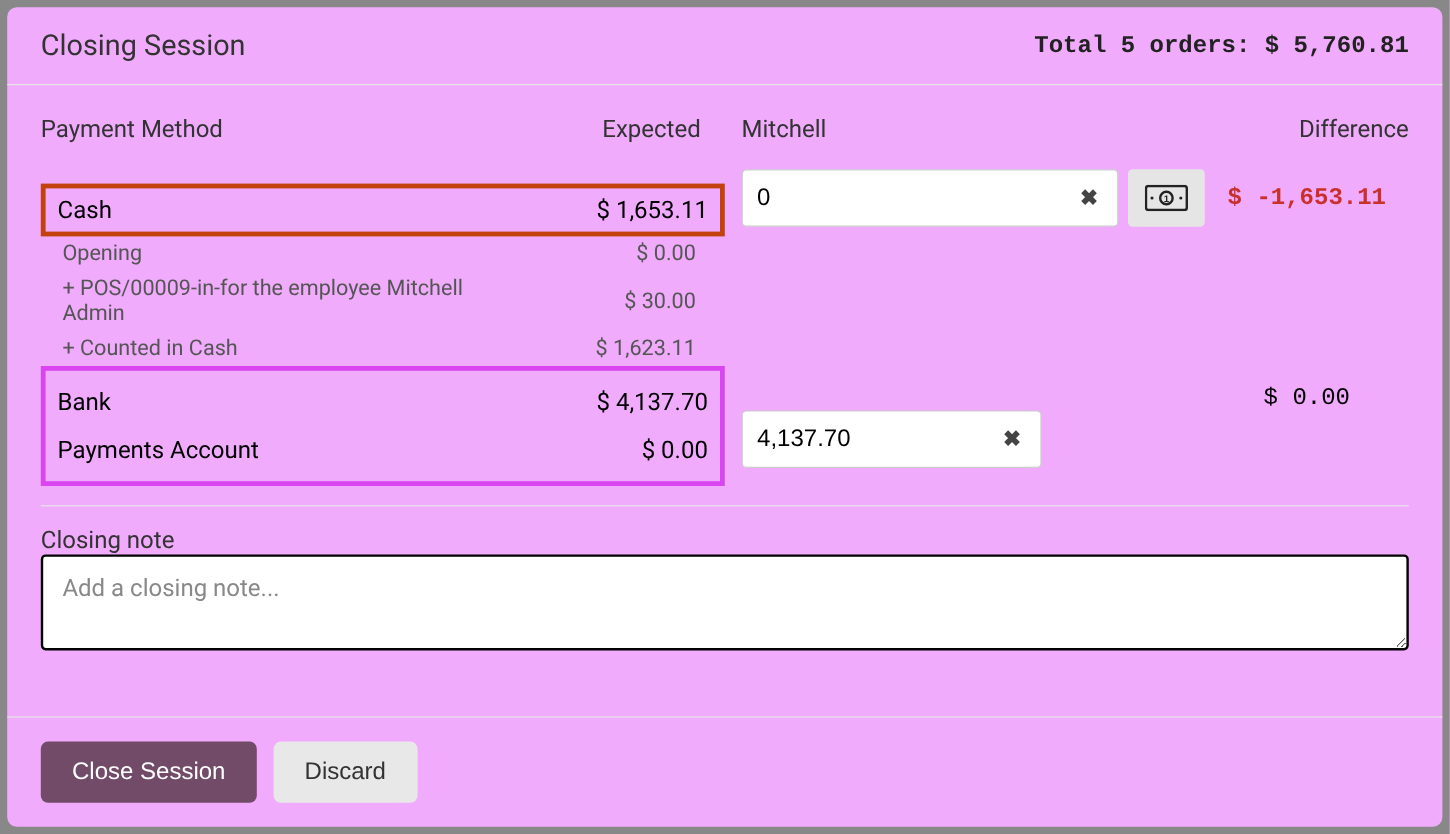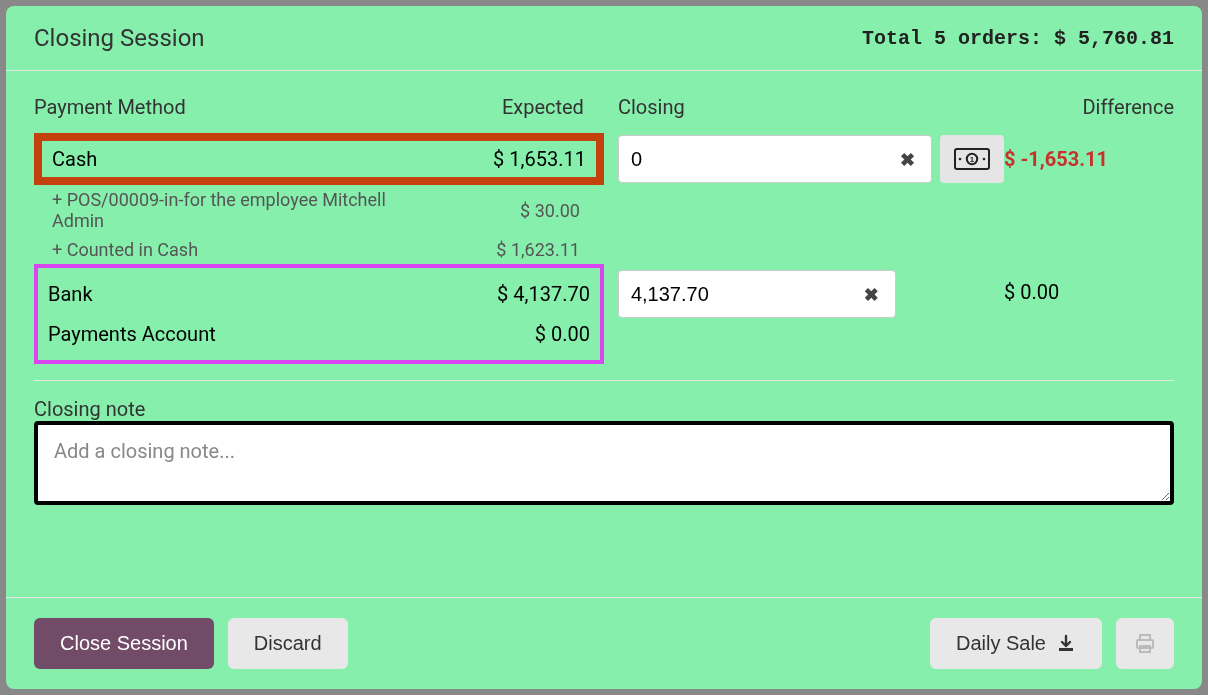--- a/index.html
+++ b/index.html
@@ -8,21 +8,21 @@
       padding: 0;
     }
     body {
       font-family: -apple-system, BlinkMacSystemFont, "Segoe UI", Roboto, "Helvetica Neue", Arial, sans-serif;
       background: #888;
       width: 1208px;
       height: 695px;
       overflow: hidden;
     }
     .modal {
-      background: #86efac;
+      background: #f0abfc;
       border-radius: 8px;
       margin: 6px;
       height: calc(100% - 12px);
       display: flex;
       flex-direction: column;
     }
     .modal-header {
       display: flex;
       justify-content: space-between;
       align-items: center;
@@ -53,32 +53,33 @@
       font-size: 20px;
       color: #333;
       padding-bottom: 14px;
       margin-top: 44px;
     }
     .col-method { width: 370px; text-align: left; }
     .col-expected { text-align: right; padding-right: 20px; }
     .col-counted { text-align: left; padding-left: 14px; width: 260px; }
     .col-difference { text-align: right; width: 170px; }
     .boxed {
-      border: 8px solid #c2410c;
+      border: 4px solid #c2410c;
       padding: 6px 10px;
       font-size: 20px;
+      margin-top: 20px;
     }
     .boxed-top {
       display: flex;
       justify-content: space-between;
       align-items: center;
     }
     .cash-row td { padding-top: 0; padding-bottom: 0; }
     .cash-value { font-size: 20px; }
-    .value-td { text-align: left; font-size: 20px; vertical-align: middle; }
+    .value-td { text-align: center; font-size: 20px; vertical-align: middle; font-family: Liberation Mono, monospace; }
 
     .input-wrap {
       display: flex;
       align-items: center;
       gap: 8px;
     }
     .counted-input-group {
       display: flex;
       align-items: center;
       border: 1px solid #ccc;
@@ -145,37 +146,36 @@
     }
 
     .closing-note-label {
       font-size: 20px;
       color: #333;
       margin-bottom: 0;
     }
     .closing-note-textarea {
       width: 100%;
       min-height: 80px;
-      border: 4px solid #000000;
+      border: 2px solid #000000;
       border-radius: 4px;
       padding: 14px 16px;
       font-size: 20px;
       font-family: inherit;
       resize: vertical;
       color: #333;
     }
     .closing-note-textarea::placeholder {
       color: #888;
     }
 
     .modal-footer {
       border-top: 1px solid #e5e5e5;
       padding: 20px 28px;
       display: flex;
-      justify-content: space-between;
       align-items: center;
     }
     .footer-left, .footer-right {
       display: flex;
       gap: 14px;
     }
     .btn {
       border: none;
       border-radius: 6px;
       font-size: 20px;
@@ -207,21 +207,21 @@
       <span>Total </span><span>5</span><span> orders: </span><span>$ 5,760.81</span>
     </div>
   </div>
 
   <div class="modal-body">
     <table class="table">
       <tbody>
           <tr class="table-header-row">
         <td class="col-method">Payment Method</td>
         <td class="col-expected" style="text-align:right;">Expected</td>
-        <td class="col-counted">Closing</td>
+        <td class="col-counted">Mitchell</td>
         <td class="col-difference">Difference</td>
       </tr>
 
       <tr class="cash-row">
         <td colspan="2" style="padding:0;">
           <div class="boxed">
             <div class="boxed-top">
               <span>Cash</span>
               <span class="cash-value">$ 1,653.11</span>
             </div>
@@ -243,20 +243,26 @@
               </svg>
             </button>
           </div>
         </td>
         <td class="col-difference value-td" style="vertical-align:middle;">
           <span class="diff-negative">$ -1,653.11</span>
         </td>
       </tr>
 
       <tr class="sub-row">
+        <td class="sub-label">Opening</td>
+        <td class="sub-value">$ 0.00</td>
+        <td></td>
+            <td></td>
+      </tr>
+      <tr class="sub-row">
         <td class="sub-label">+ POS/00009-in-for the employee Mitchell Admin</td>
         <td class="sub-value">$ 30.00</td>
         <td></td>
             <td></td>
       </tr>
       <tr class="sub-row">
         <td class="sub-label">+ Counted in Cash</td>
         <td class="sub-value">$ 1,623.11</td>
         <td></td>
             <td></td>
@@ -269,21 +275,21 @@
               <span>Bank</span>
               <span>$ 4,137.70</span>
             </div>
             <div class="lower-row">
               <span>Payments Account</span>
               <span>$ 0.00</span>
             </div>
           </div>
         </td>
         <td class="col-counted" style="vertical-align:top; padding-top:6px;">
-          <div class="counted-input-group" style="width:278px;">
+          <div class="counted-input-group" style="width:250px;margin-top:31px;">
             <input class="counted-input" type="text" value="4,137.70" style="">
             <span class="clear-x">✖</span>
           </div>
         </td>
         <td class="col-difference value-td" style="vertical-align:top; padding-top:16px;">
           <span>$ 0.00</span>
         </td>
       </tr>
     </tbody>
       </table>
@@ -292,30 +298,14 @@
 
     <div class="closing-note-label">Closing note</div>
     <textarea class="closing-note-textarea" placeholder="Add a closing note..." style=""></textarea>
   </div>
 
   <div class="modal-footer">
     <div class="footer-left">
       <button class="btn btn-primary">Close Session</button>
       <button class="btn btn-secondary">Discard</button>
     </div>
-    <div class="footer-right">
-      <button class="btn btn-secondary">
-        <span>Daily Sale</span>
-        <svg width="20" height="20" viewBox="0 0 20 20">
-          <path d="M10 2 L10 12 M6 8 L10 12 L14 8" stroke="#333" stroke-width="2.4" fill="none" stroke-linecap="round" stroke-linejoin="round"></path>
-          <rect x="3" y="14" width="14" height="3" fill="#333"></rect>
-        </svg>
-      </button>
-      <button class="btn btn-secondary btn-icon-only">
-        <svg width="22" height="22" viewBox="0 0 22 22">
-          <rect x="6" y="2" width="10" height="5" fill="none" stroke="#bbb" stroke-width="2"></rect>
-          <rect x="3" y="7" width="16" height="8" rx="1" fill="none" stroke="#bbb" stroke-width="2"></rect>
-          <rect x="6" y="13" width="10" height="6" fill="none" stroke="#bbb" stroke-width="2"></rect>
-        </svg>
-      </button>
-    </div>
   </div>
 </div>
 
 </body></html>

